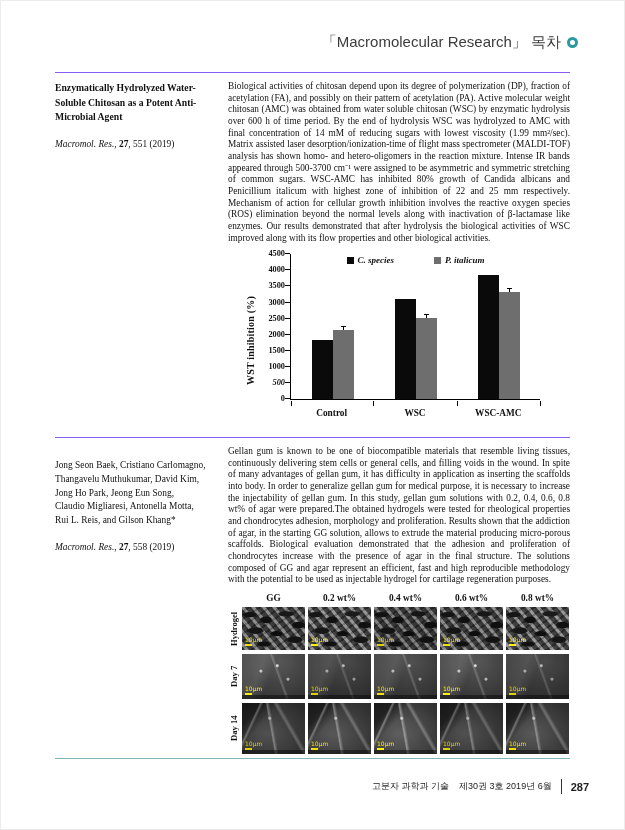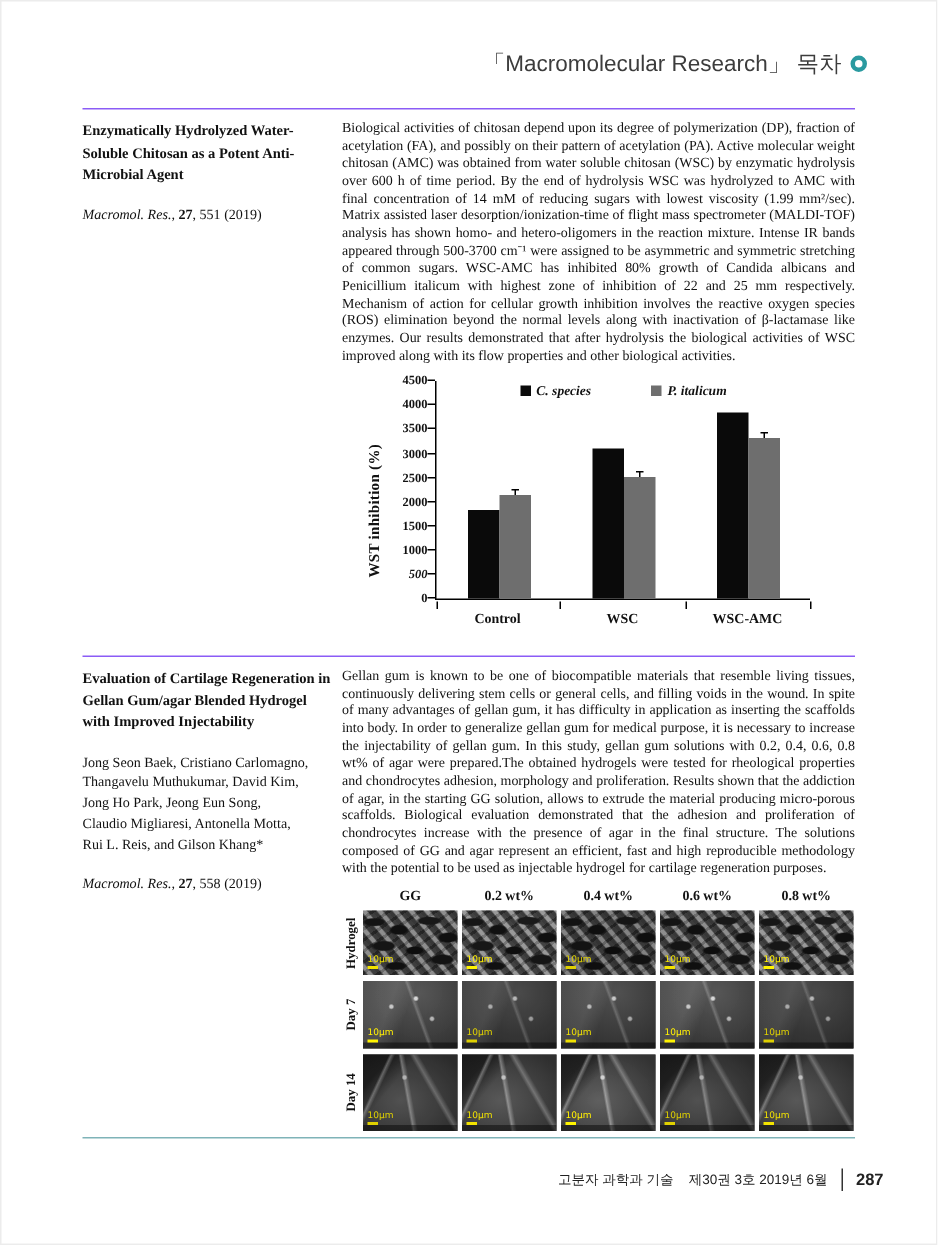--- a/index.html
+++ b/index.html
@@ -182,21 +182,20 @@
               <div class="xlab">WSC</div>
               <div class="xlab">WSC-AMC</div>
             </div>
         </div>
       </div>
     </div>
   </section>
 
   <section class="entry" id="entry2">
     <div class="left">
-      <div class="title">Evaluation of Cartilage Regeneration in Gellan Gum/agar Blended Hydrogel with Improved Injectability</div>
       <div class="authors">Jong Seon Baek, Cristiano Carlomagno,
 Thangavelu Muthukumar, David Kim,
 Jong Ho Park, Jeong Eun Song,
 Claudio Migliaresi, Antonella Motta,
 Rui L. Reis, and Gilson Khang*</div>
       <div class="citation">
         <span class="jname">Macromol. Res., </span><span class="vol">27</span><span>, 558 (2019)</span>
       </div>
     </div>
     <div class="right">

